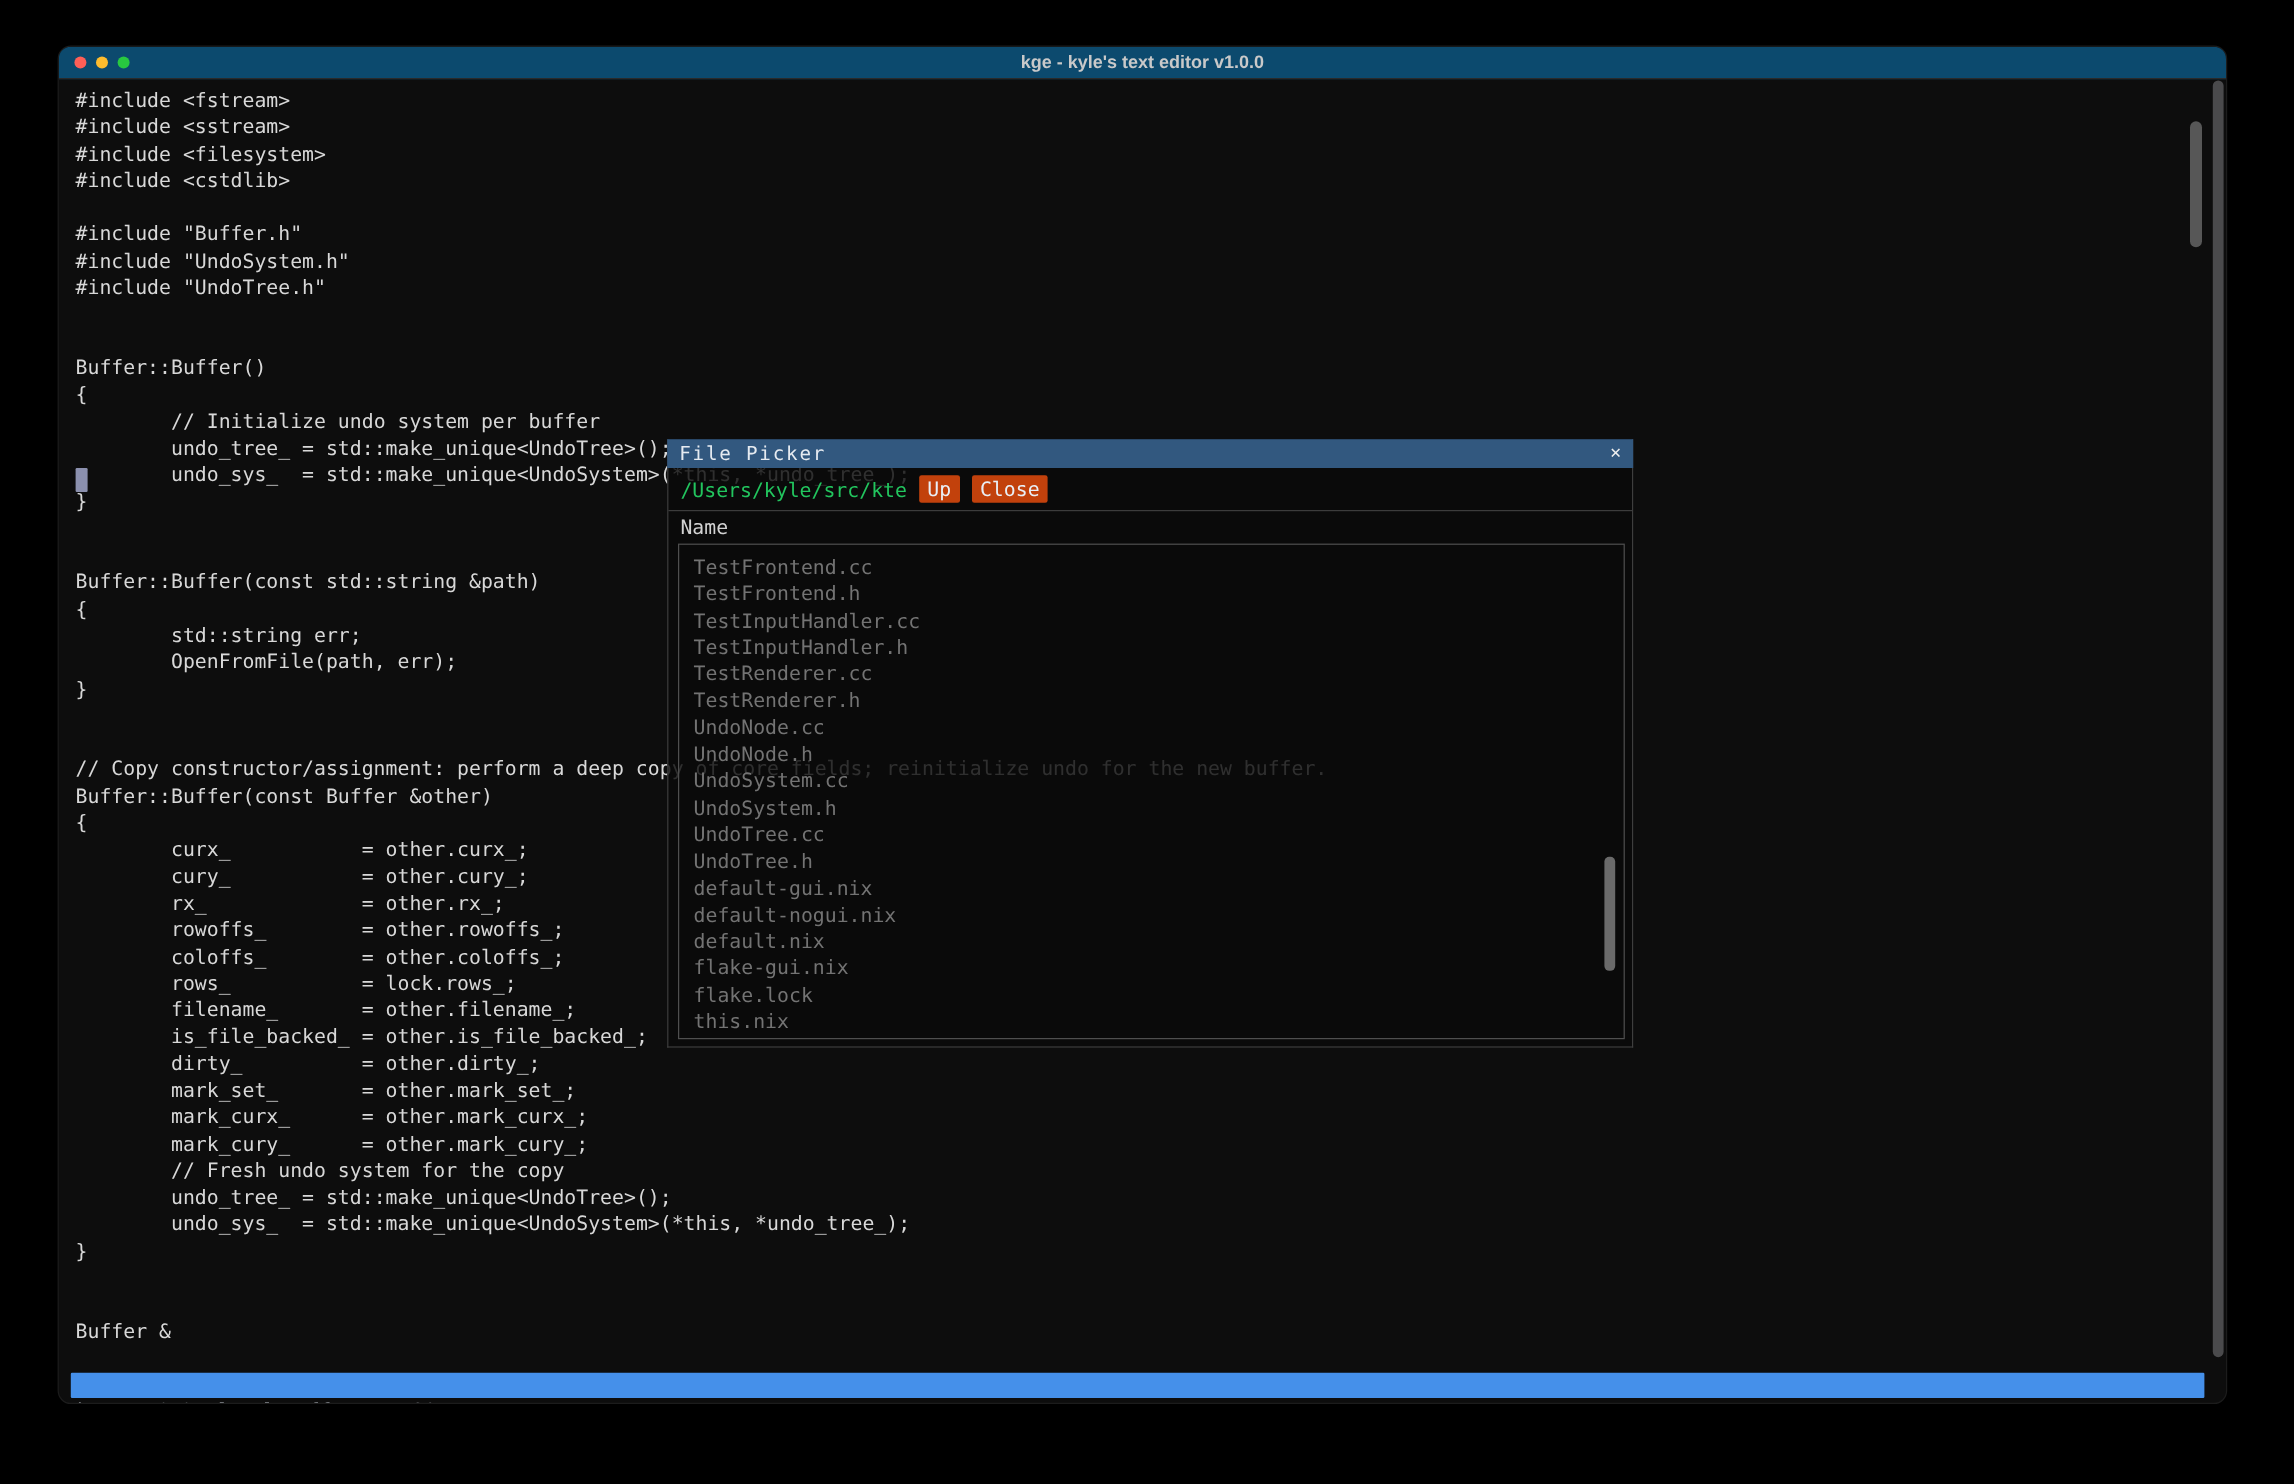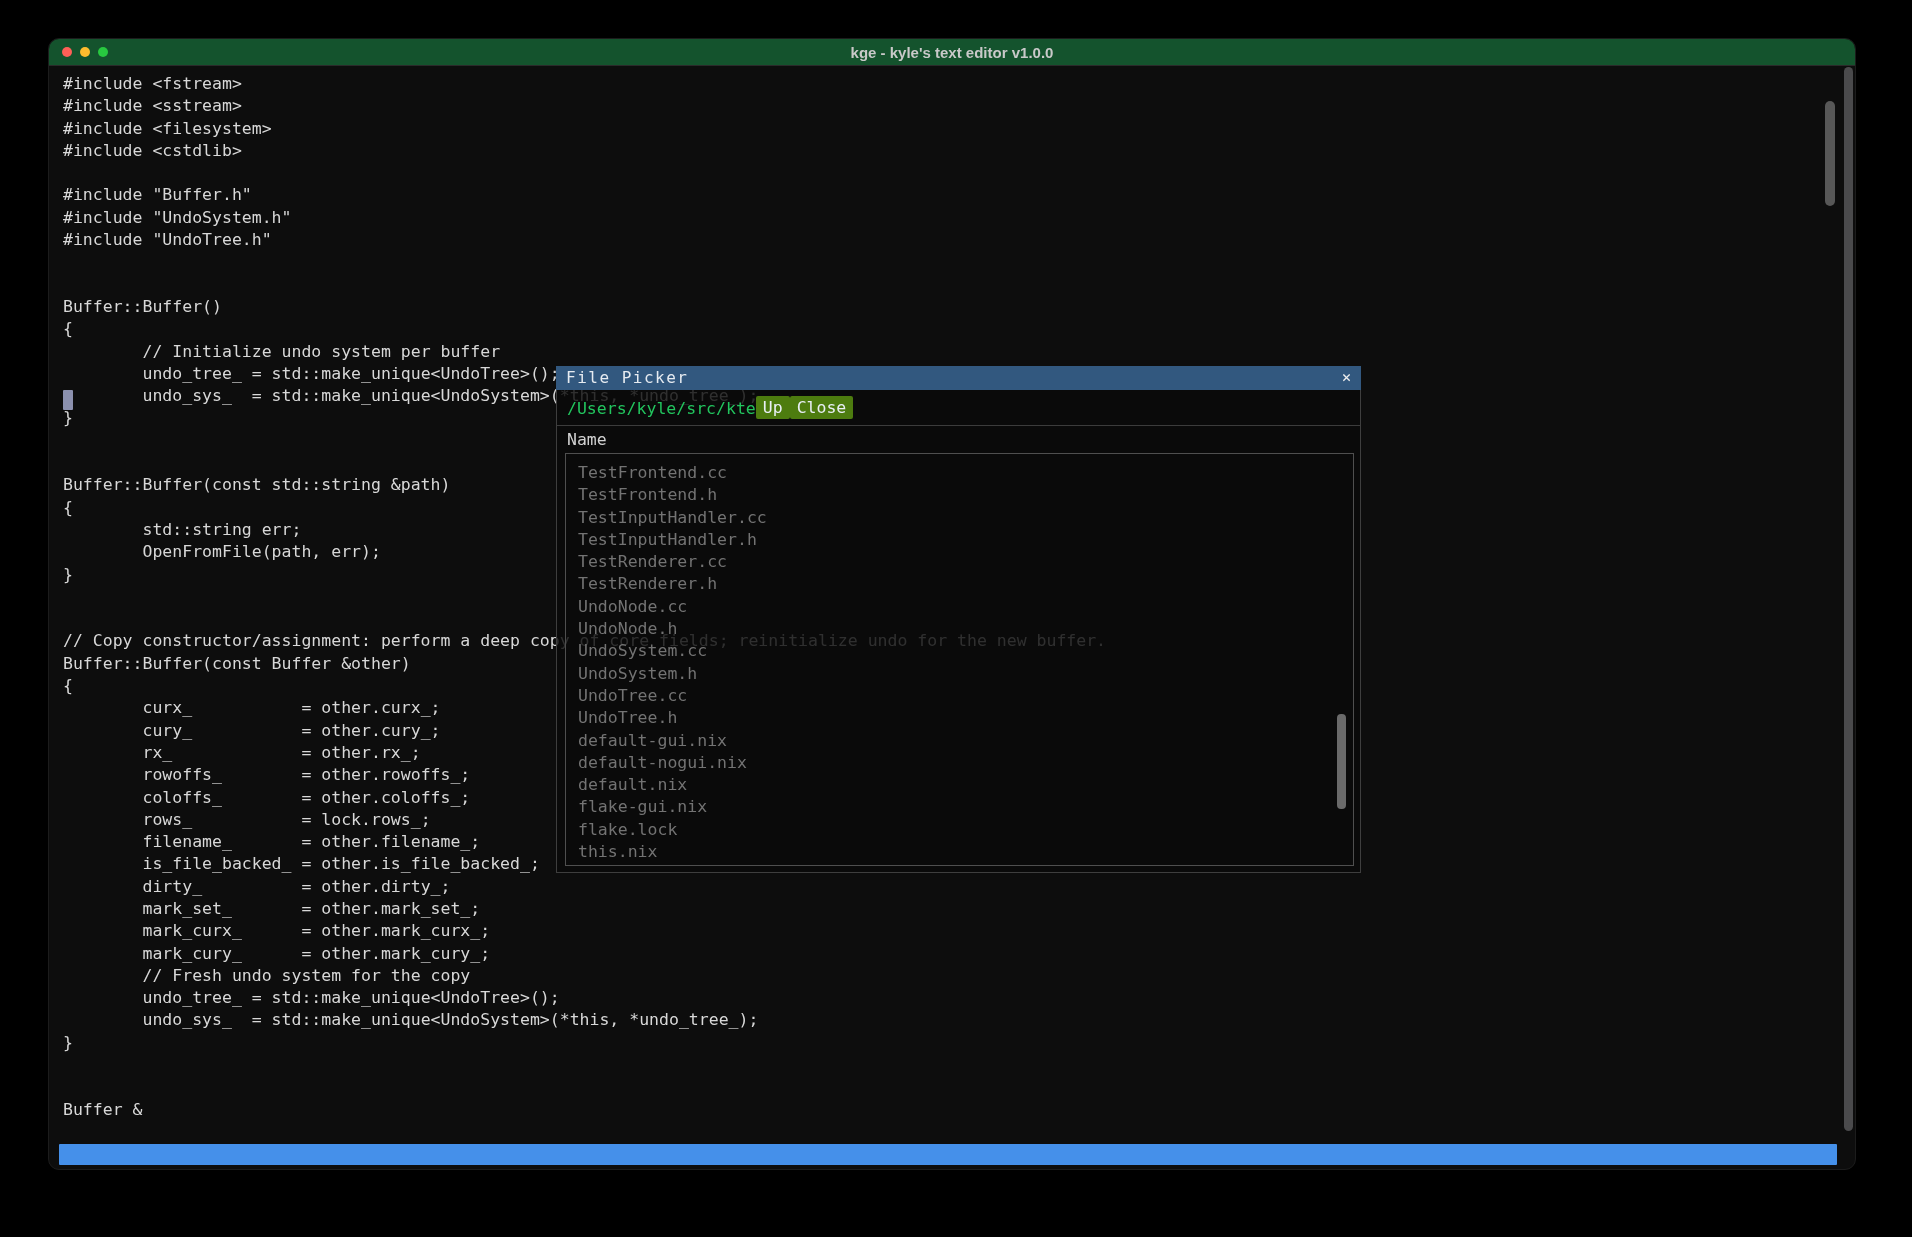--- a/index.html
+++ b/index.html
@@ -8,21 +8,21 @@
 
   .window {
     position: absolute; left: 48px; top: 38px; width: 1808px; height: 1132px;
     background: #0d0d0d; border-radius: 11px; overflow: hidden;
     border: 1px solid #1c1c1c;
   }
 
   
   .titlebar {
     position: absolute; left: 0; top: 0; right: 0; height: 27px;
-    background: #14532d; display: flex; align-items: center;
+    background: #0c4a6e; display: flex; align-items: center;
     border-bottom: 1px solid #2a2a2a;
   }
   .traffic { display: flex; gap: 8px; padding-left: 13px; align-items: center; }
   .tl { width: 10px; height: 10px; border-radius: 50%; display: inline-block; }
   .title {
     position: absolute; left: 0; right: 0; text-align: center;
     font-family: "Liberation Sans", sans-serif; font-weight: bold;
     font-size: 15px; color: #c9c9c9; pointer-events: none;
   }
 
@@ -67,22 +67,22 @@
   }
   .dialog-titlebar .d-title { position: absolute; left: 10px; letter-spacing: 1.5px; white-space: pre; }
   .dialog-close {
     position: absolute; right: 10px; top: 0; height: 24px; line-height: 23px;
     color: #f0f0f0; font-size: 15px; cursor: default;
   }
   .pathrow { position: absolute; top: 30px; left: 10px; right: 10px; height: 26px; }
   .path { font-size: 16.5px; color: #22c55e; line-height: 26px; white-space: pre; }
   .dbtn {
     font-family: "DejaVu Sans Mono", monospace; font-size: 16.5px;
-    background: #4d7c0f; color: #e9eff6; border: none; border-radius: 2px;
-    padding: 2px 7px; vertical-align: 1px;
+    background: #c2410c; color: #e9eff6; border: none; border-radius: 2px;
+    padding: 2px 7px; margin-left: 10px; vertical-align: 1px;
   }
   .hr { position: absolute; top: 59px; left: 0; right: 0; border-top: 1px solid #3c3c3c; }
   .colhead { position: absolute; top: 64px; left: 10px; font-size: 16.5px; color: #d2d2d2; }
   .filelist {
     position: absolute; top: 87px; left: 8px; width: 789px; height: 413px;
     border: 1px solid #4f4f4f;
   }
   .items { padding-top: 8px; }
   .fitem {
     height: 22.3px; line-height: 22.3px; font-size: 16.5px;

